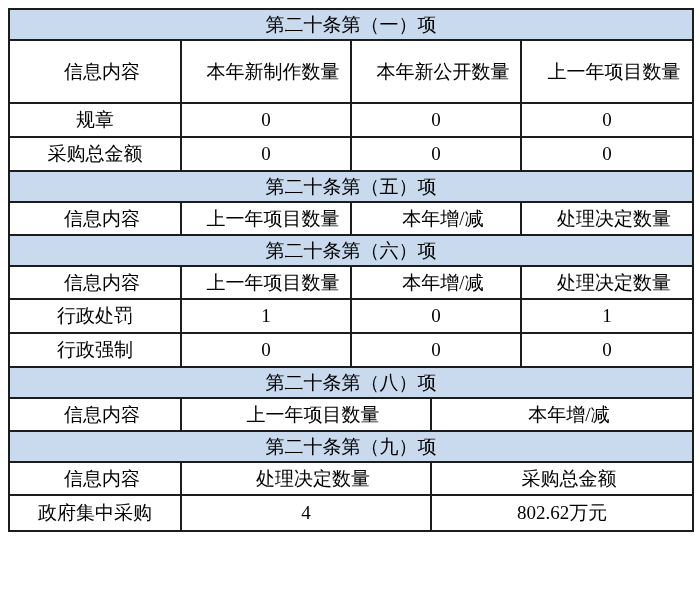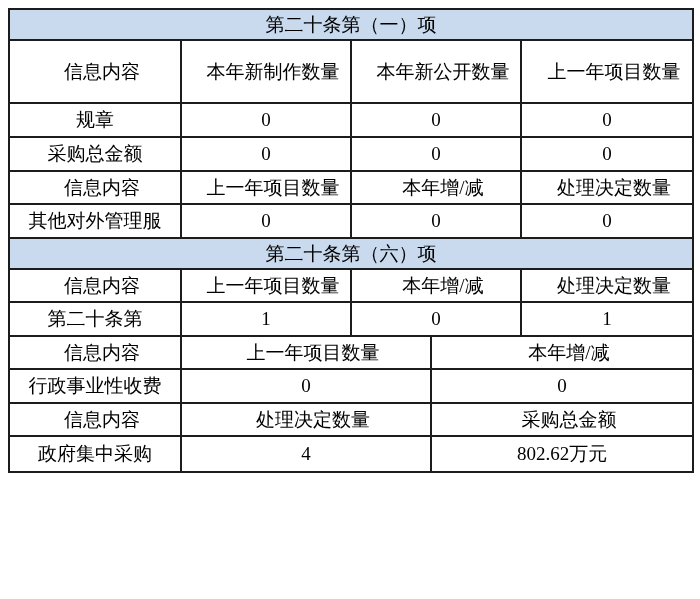--- a/index.html
+++ b/index.html
@@ -83,31 +83,28 @@
     </table>
 
   <table class="section s2">
     <colgroup>
         <col style="width:172px">
         <col style="width:170px">
         <col style="width:170px">
         <col style="width:172px">
       </colgroup>
     <tbody>
+        <tr>
+      <td class="section-title" colspan="4">第二十条第（五）项</td>
+    </tr>
     <tr class="col-header">
       <td>信息内容</td>
       <td>上一年项目数量</td>
       <td>本年增/减</td>
       <td>处理决定数量</td>
-    </tr>
-    <tr class="data-row">
-      <td>其他对外管理服</td>
-      <td>0</td>
-      <td>0</td>
-      <td>0</td>
     </tr>
   </tbody>
     </table>
 
   <table class="section s3">
     <colgroup>
         <col style="width:172px">
         <col style="width:170px">
         <col style="width:170px">
         <col style="width:172px">
@@ -116,55 +113,62 @@
         <tr>
       <td class="section-title" colspan="4">第二十条第（六）项</td>
     </tr>
     <tr class="col-header">
       <td>信息内容</td>
       <td>上一年项目数量</td>
       <td>本年增/减</td>
       <td>处理决定数量</td>
     </tr>
     <tr class="data-row">
-      <td>第二十条第</td>
+      <td>行政处罚</td>
       <td>1</td>
       <td>0</td>
       <td>1</td>
+    </tr>
+    <tr class="data-row">
+      <td>行政强制</td>
+      <td>0</td>
+      <td>0</td>
+      <td>0</td>
     </tr>
   </tbody>
     </table>
 
   <table class="section s4">
     <colgroup>
         <col style="width:172px">
         <col style="width:250px">
         <col style="width:262px">
       </colgroup>
     <tbody>
+        <tr>
+      <td class="section-title" colspan="3">第二十条第（八）项</td>
+    </tr>
     <tr class="col-header">
       <td>信息内容</td>
       <td>上一年项目数量</td>
       <td>本年增/减</td>
-    </tr>
-    <tr class="data-row">
-      <td>行政事业性收费</td>
-      <td>0</td>
-      <td>0</td>
     </tr>
   </tbody>
     </table>
 
   <table class="section s5">
     <colgroup>
         <col style="width:172px">
         <col style="width:250px">
         <col style="width:262px">
       </colgroup>
     <tbody>
+        <tr>
+      <td class="section-title" colspan="3">第二十条第（九）项</td>
+    </tr>
     <tr class="col-header">
       <td>信息内容</td>
       <td>处理决定数量</td>
       <td>采购总金额</td>
     </tr>
     <tr class="data-row">
       <td>政府集中采购</td>
       <td>4</td>
       <td>802.62万元</td>
     </tr>

